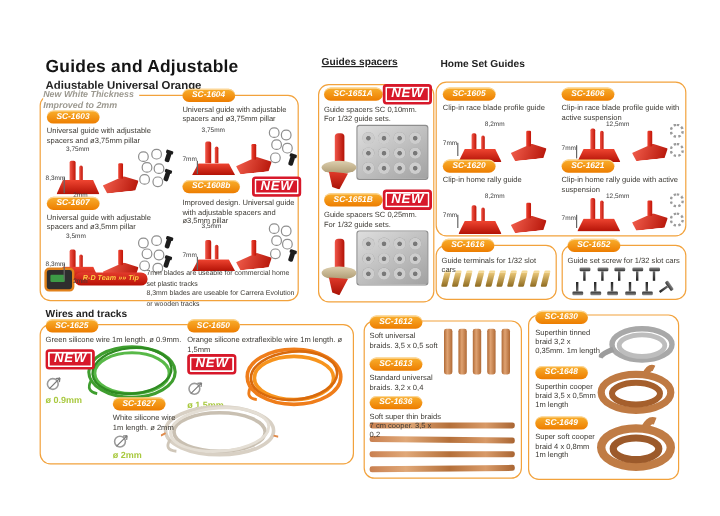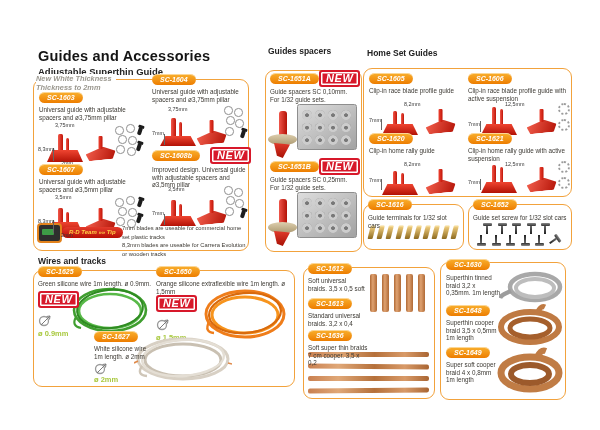--- a/index.html
+++ b/index.html
@@ -80,27 +80,27 @@
       background:#3fae4a;border-radius:1px;opacity:.85;}
   .tipbadge{position:absolute;background:linear-gradient(180deg,#e33b2c,#b80f04);color:#ffcf45;
       font-size:6px;font-weight:bold;font-style:italic;padding:2px 7px 2.5px;border-radius:8px;white-space:nowrap;}
   .tiptext{position:absolute;font-size:5.8px;color:#3c3933;line-height:1.5;}
 </style>
 </head>
 <body>
 
 <div id="page">
 
-  <div class="abs title" style="left:38px;top:48px;">Guides and Accessories</div>
-  <div class="abs subtitle" style="left:38px;top:66px;">Adjustable Superthin Guide</div>
+  <div class="abs title" style="left:38px;top:48px;">Guides and Adjustable</div>
+  <div class="abs subtitle" style="left:38px;top:66px;">Adjustable Universal Orange</div>
 
   <div class="box" style="left:33px;top:79px;width:214px;height:170px;">
     <div class="note" style="left:2px;top:-6px;">
       <div>New White Thickness</div>
-      <div>Thickness to 2mm</div>
+      <div>Improved to 2mm</div>
     </div>
 
     <div class="code" style="left:5px;top:12px;">SC-1603</div>
     <div class="desc" style="left:5px;top:26px;width:104px;">Universal guide with adjustable spacers and ø3,75mm pillar</div>
     <div class="abs" style="left:5px;top:42px;width:104px;height:42px;">
       <div class="dim" style="left:16px;top:0;">3,75mm</div>
       <div class="dim" style="left:-1px;top:24px;">8,3mm</div>
       <div class="dline" style="left:14px;top:26px;width:1px;height:13px;"></div>
       <div class="dim" style="left:22px;top:38px;">2mm</div>
       <div class="gf" style="left:8px;top:6px;">
@@ -204,21 +204,21 @@
     </div>
 
     <div class="tipicon" style="left:3px;top:143px;"></div>
     <div class="tipbadge" style="left:28px;top:147px;">R-D Team »» Tip</div>
     <div class="tiptext" style="left:88px;top:144px;width:124px;">
       <div>7mm blades are useable for commercial home set plastic tracks</div>
       <div>8,3mm blades are useable for Carrera Evolution or wooden tracks</div>
     </div>
   </div>
 
-  <div class="abs sec-h" style="left:268px;top:46px;">Guides spacers</div>
+  <div class="abs sec-h" style="left:268px;top:46px;text-decoration:underline;">Guides spacers</div>
   <div class="box" style="left:265px;top:70px;width:95px;height:180px;">
     <div class="code" style="left:4px;top:2px;">SC-1651A</div>
     <div class="new big" style="left:53px;top:-1px;">NEW</div>
     <div class="desc" style="left:4px;top:17px;width:86px;">Guide spacers SC 0,10mm. For 1/32 guide sets.</div>
     <div class="plate" style="left:31px;top:33px;">
       <div class="sp"></div>
         <div class="sp"></div>
         <div class="sp"></div>
         <div class="sp"></div>
       <div class="sp"></div>

